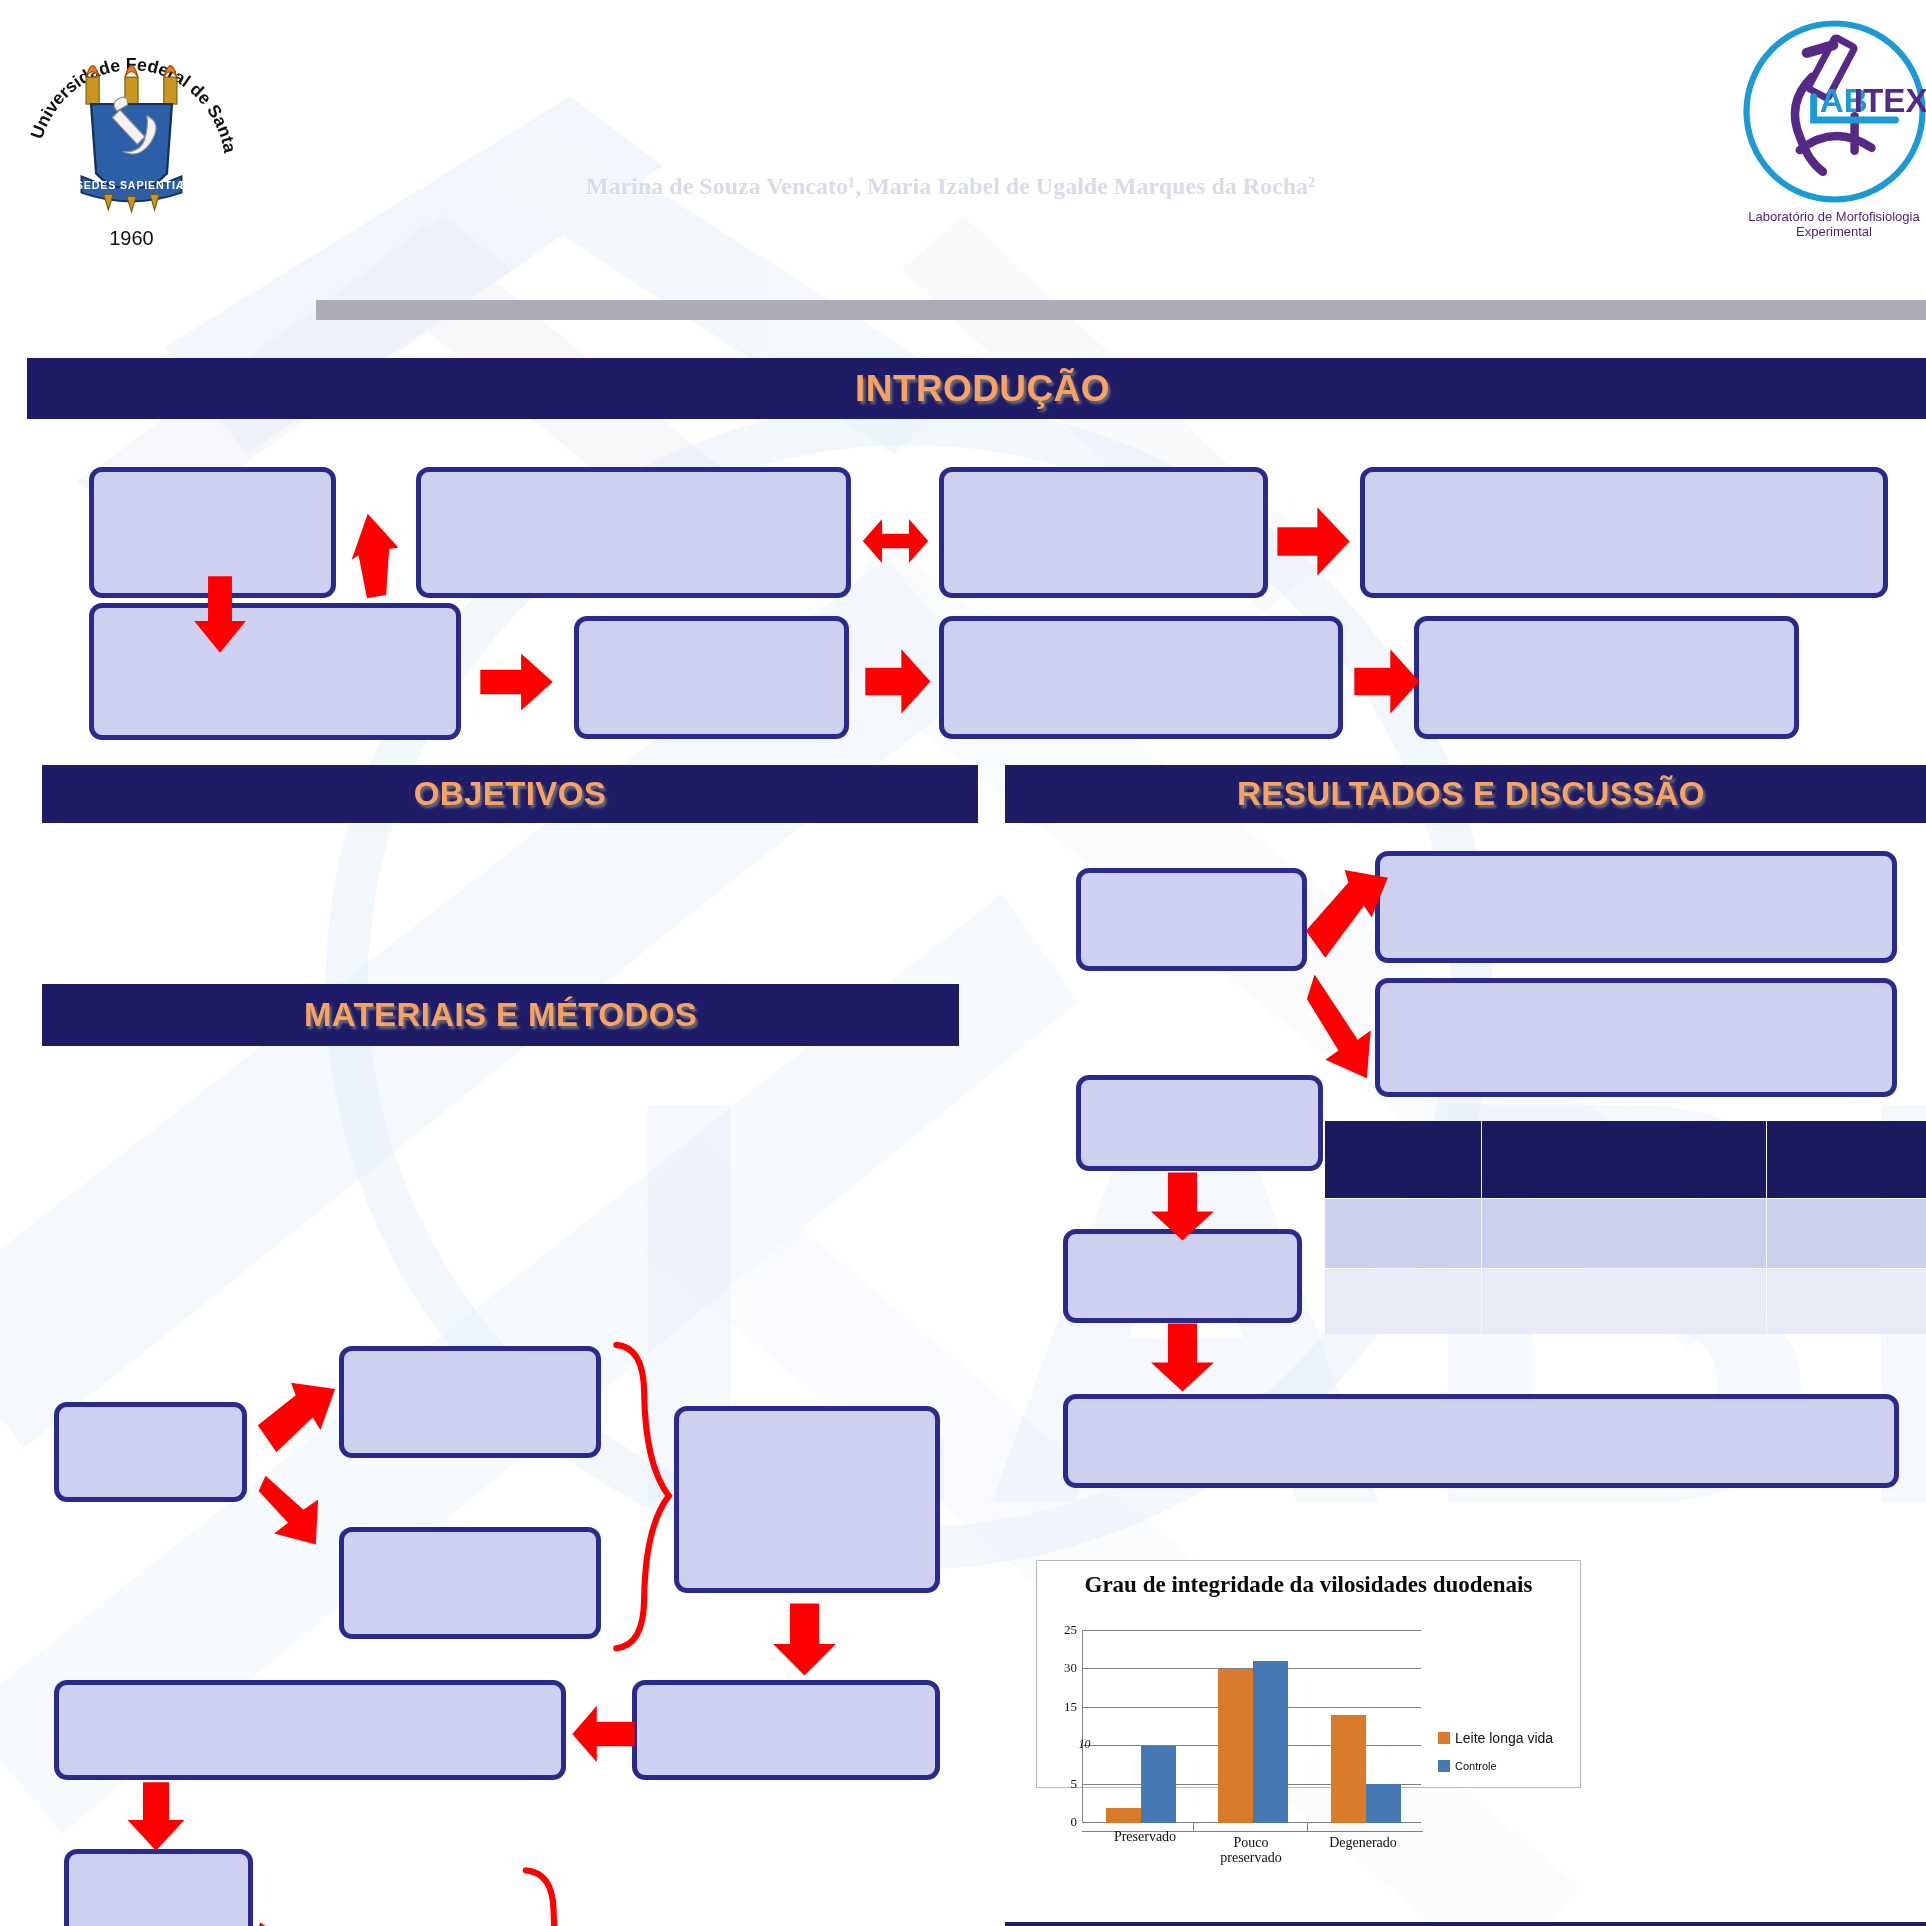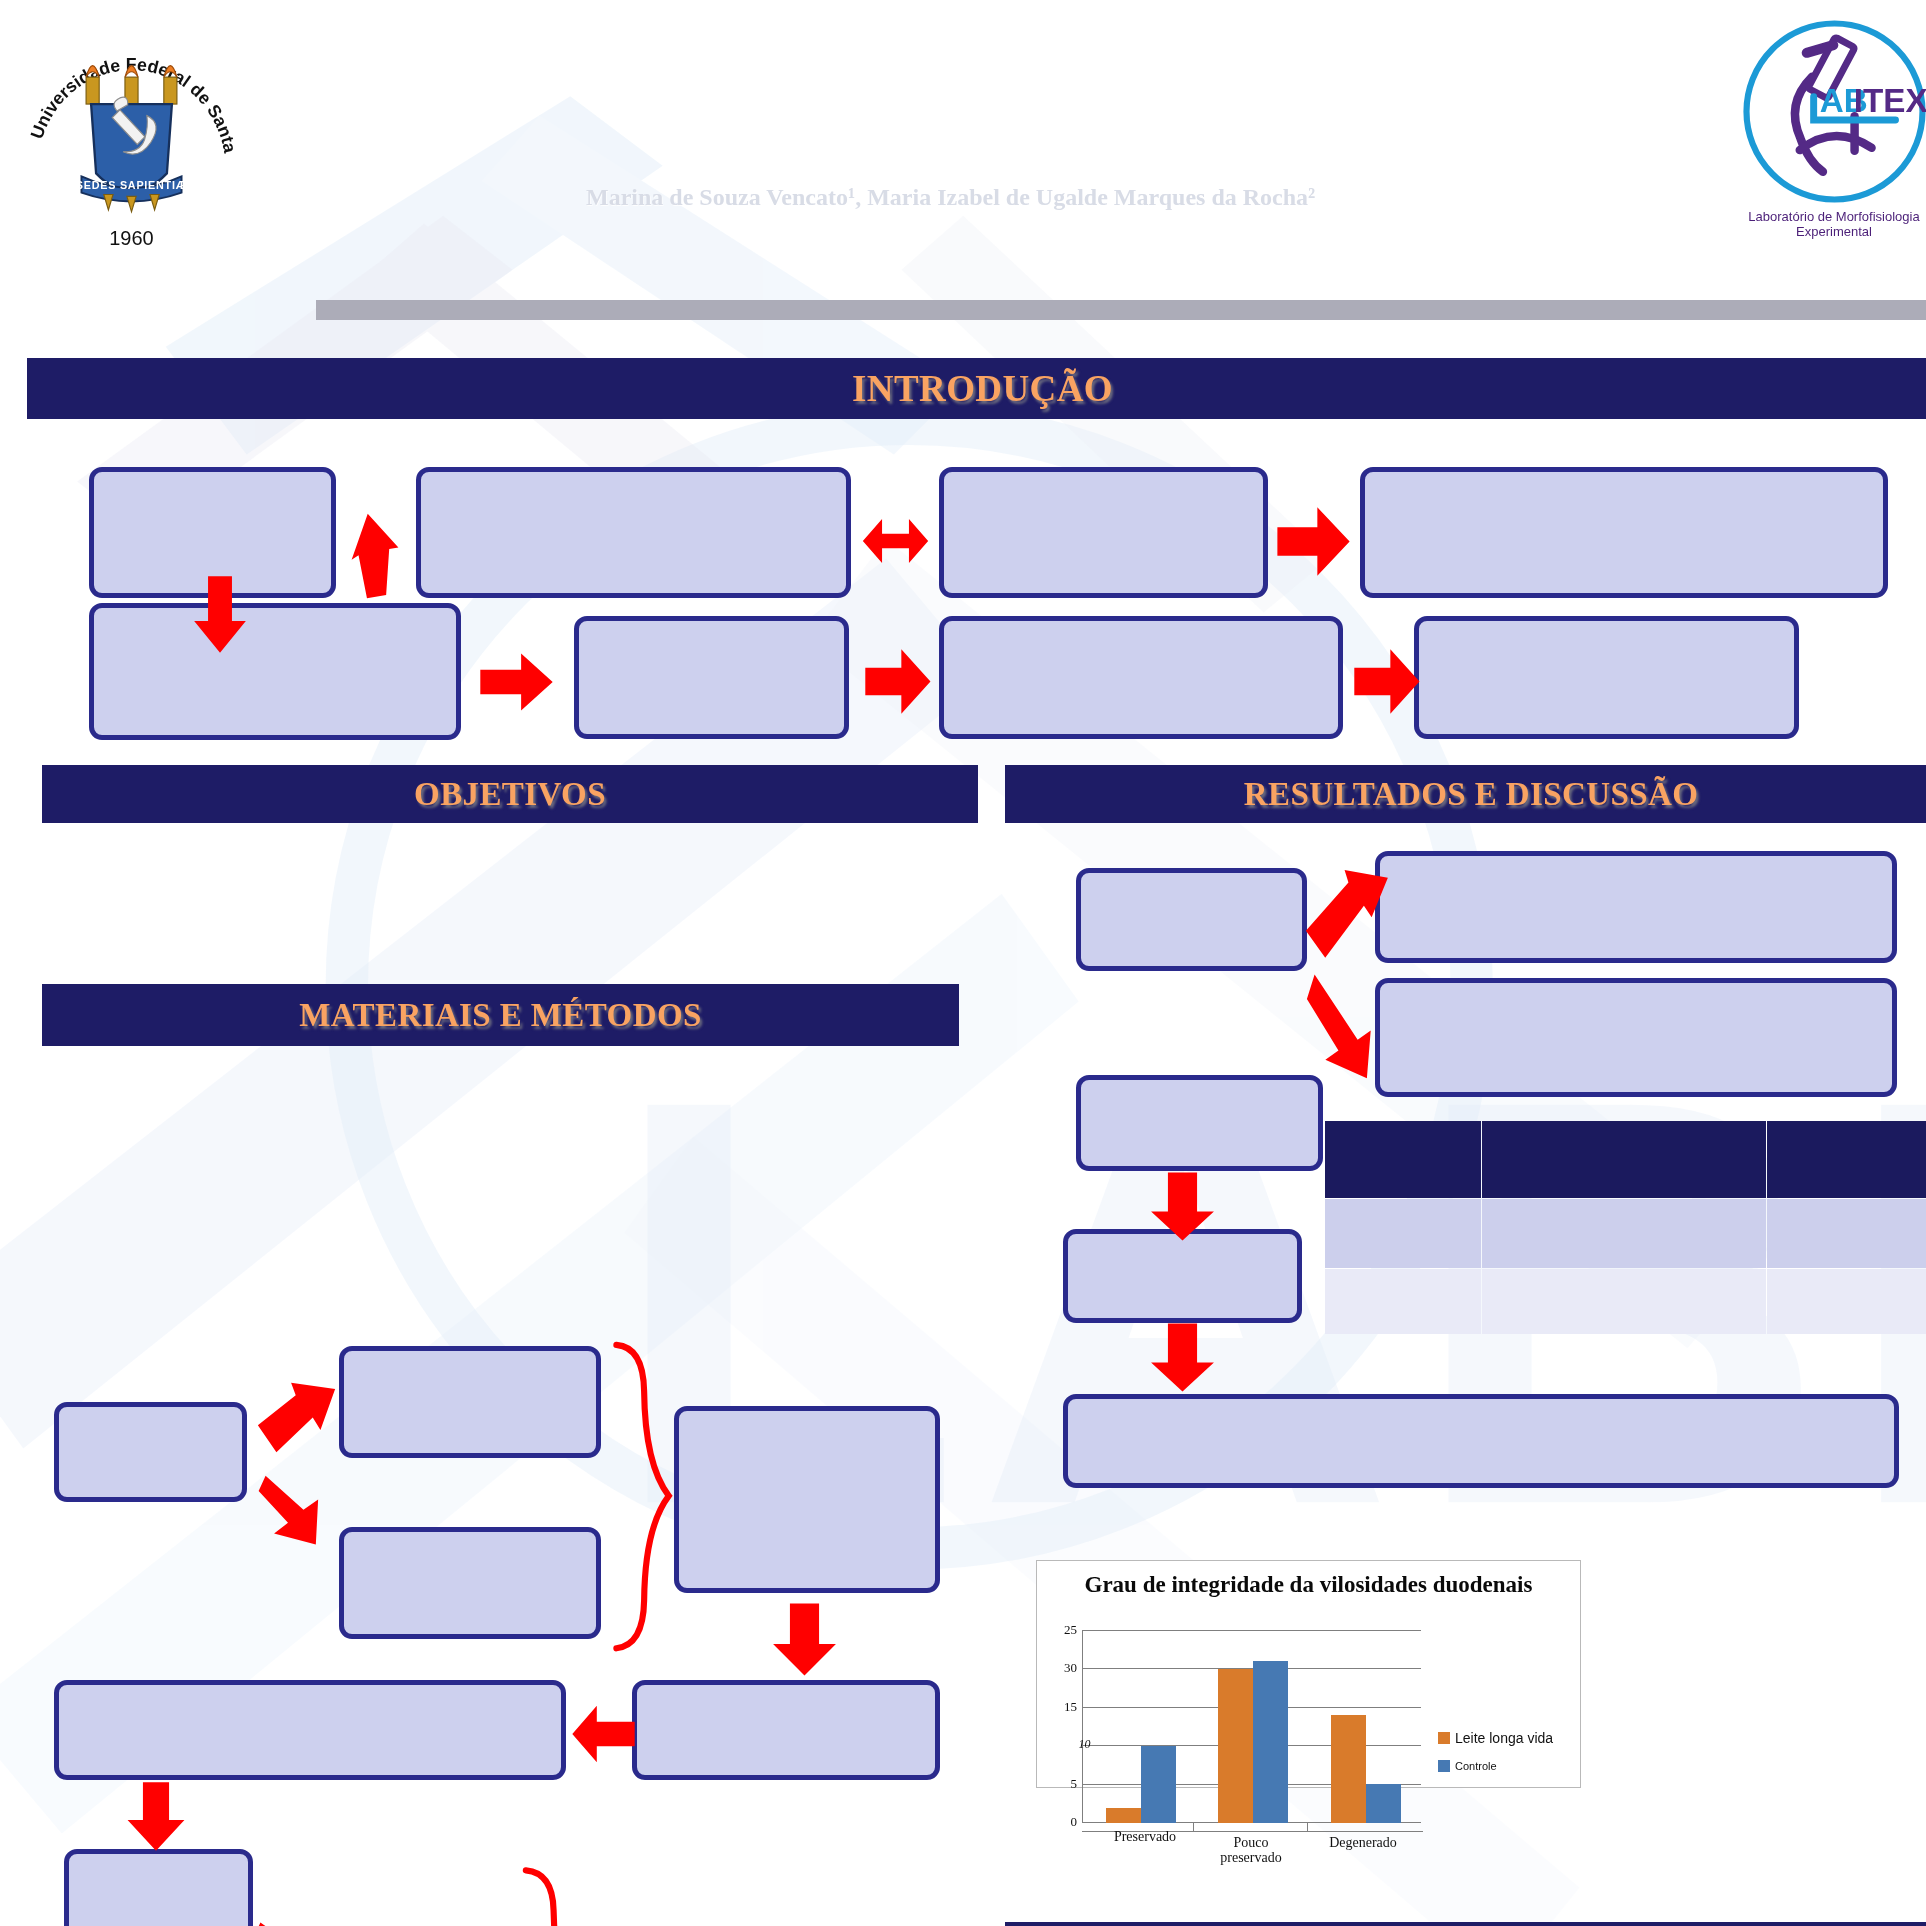--- a/index.html
+++ b/index.html
@@ -14,21 +14,21 @@
   #bg{position:absolute;inset:0;z-index:0;pointer-events:none;}
   .sect-bar{
     position:absolute;background:#1E1C66;z-index:4;
     display:flex;align-items:center;justify-content:center;
   }
   .sect-bar span{
     color:#F9A362;
     font-weight:bold;
     letter-spacing:0.4px;
     text-shadow:2.3px 2.7px 2.7px rgba(120,120,130,.85);
-    font-family:Liberation Serif, serif;
+    font-family:Liberation Sans, sans-serif;
     white-space:nowrap;
   }
   .fbox{
     position:absolute;z-index:5;
     background:#CDD0EE;
     border:5px solid #2A2A8C;
     border-radius:13px;
     box-sizing:border-box;
   }
   
@@ -61,21 +61,20 @@
   .bar{position:absolute;}
   .legend-item{position:absolute;display:flex;align-items:center;}
   .legend-swatch{display:inline-block;}
   .legend-text{font-family:Liberation Sans, sans-serif;color:#111;white-space:nowrap;}
   
   #authors{
     position:absolute;z-index:3;
     font-family:"Liberation Serif", serif;font-weight:bold;
     color:#d8dce6;text-shadow:0.8px 0.8px 0.8px rgba(255,255,255,.9);
     white-space:nowrap;
-    margin-top:11px;
   }
   #grayrule{position:absolute;background:#ACACB8;z-index:3;}
   
   #usm-logo{position:absolute;z-index:3;}
   #abitex-logo{position:absolute;z-index:3;text-align:center;}
   #abitex-cap{
     font-family:"Liberation Sans", sans-serif;color:#4B1F78;
     line-height:1.15;
   }
 </style>

